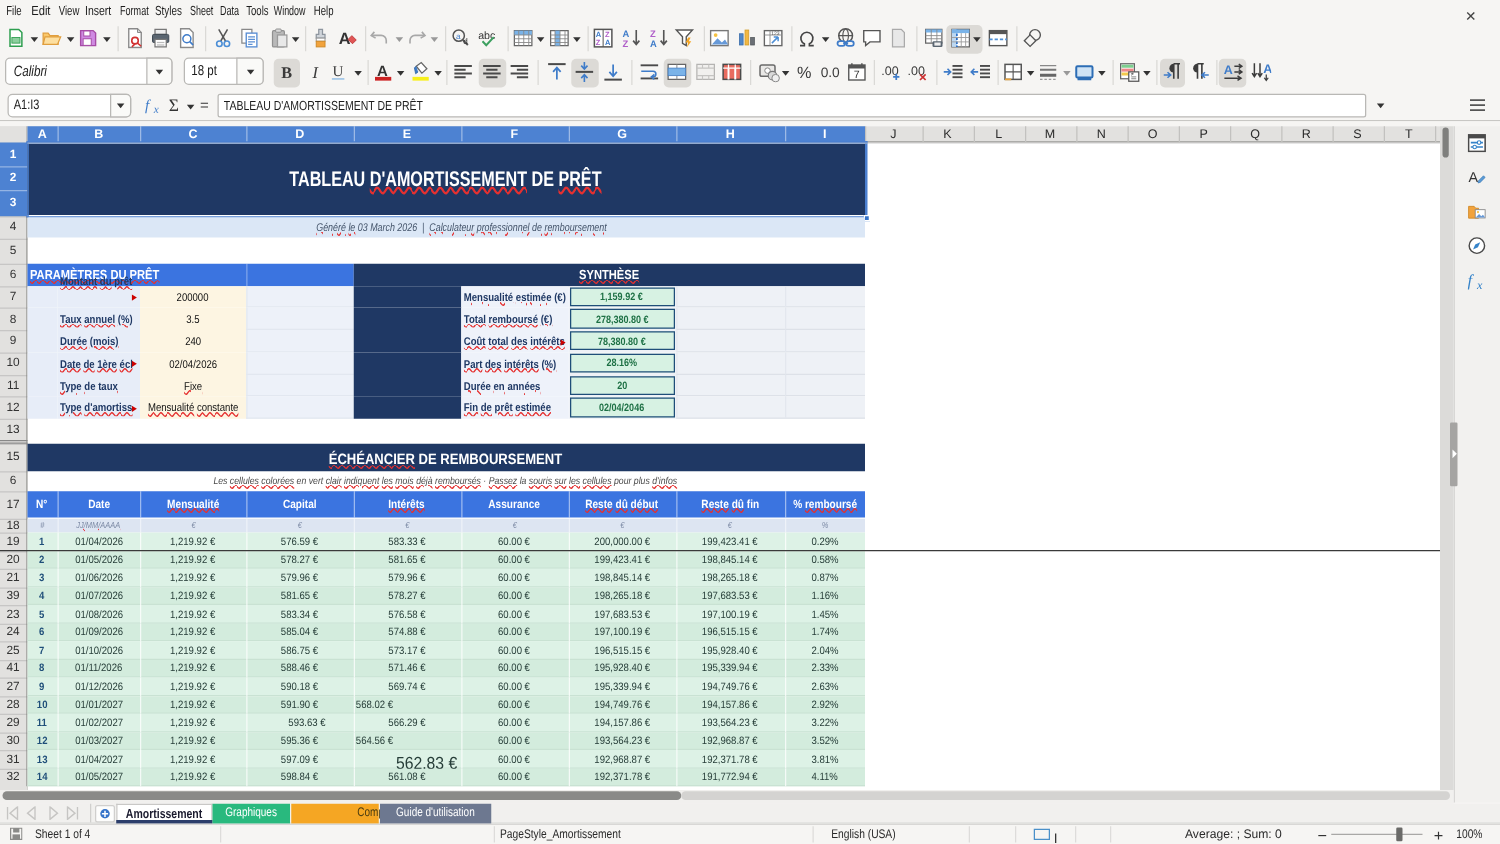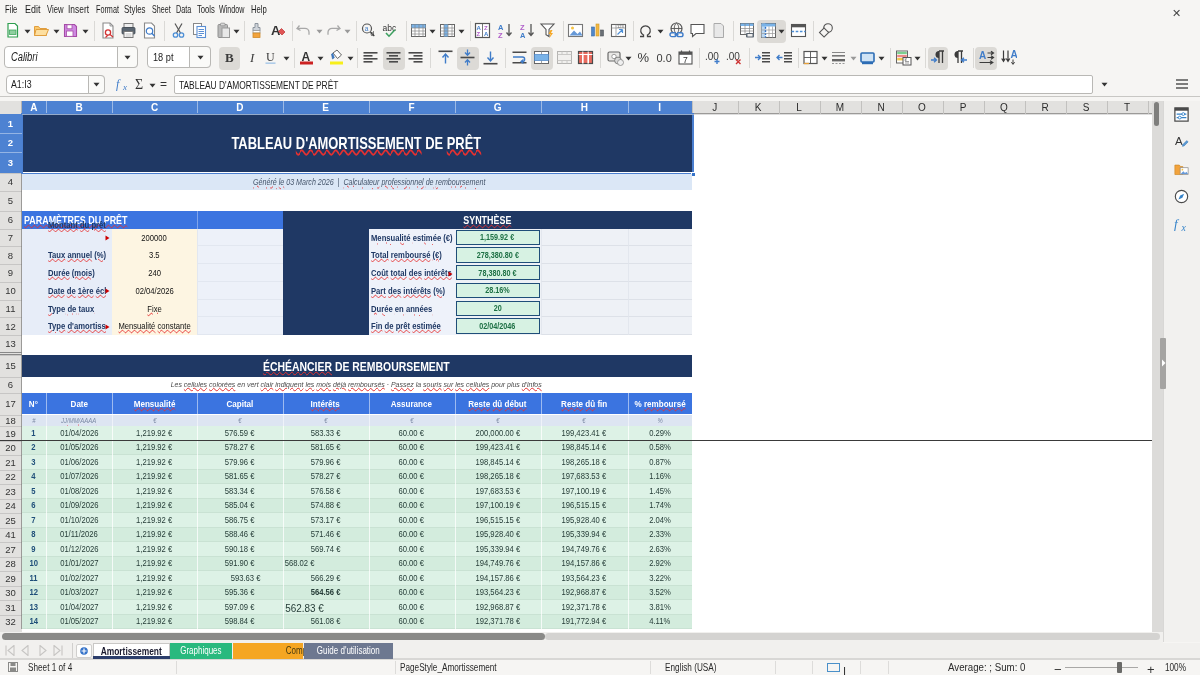--- a/index.html
+++ b/index.html
@@ -621,21 +621,21 @@
 <div style="position:absolute;left:0px;top:426px;width:21.5px;height:1px;background:rgba(120,120,120,0.25);"></div>
 <div style="position:absolute;left:0px;top:442.25px;">
     <div style="width:21px;text-align:center;font-size:9.5px;font-weight:normal;color:#333;">20</div>
   </div>
 <div style="position:absolute;left:0px;top:440.5px;width:21.5px;height:1px;background:rgba(120,120,120,0.25);"></div>
 <div style="position:absolute;left:0px;top:456.75px;">
     <div style="width:21px;text-align:center;font-size:9.5px;font-weight:normal;color:#333;">21</div>
   </div>
 <div style="position:absolute;left:0px;top:455.0px;width:21.5px;height:1px;background:rgba(120,120,120,0.25);"></div>
 <div style="position:absolute;left:0px;top:471.25px;">
-    <div style="width:21px;text-align:center;font-size:9.5px;font-weight:normal;color:#333;">22</div>
+    <div style="width:21px;text-align:center;font-size:9.5px;font-weight:normal;color:#333;">39</div>
   </div>
 <div style="position:absolute;left:0px;top:469.5px;width:21.5px;height:1px;background:rgba(120,120,120,0.25);"></div>
 <div style="position:absolute;left:0px;top:485.75px;">
     <div style="width:21px;text-align:center;font-size:9.5px;font-weight:normal;color:#333;">23</div>
   </div>
 <div style="position:absolute;left:0px;top:484.0px;width:21.5px;height:1px;background:rgba(120,120,120,0.25);"></div>
 <div style="position:absolute;left:0px;top:500.25px;">
     <div style="width:21px;text-align:center;font-size:9.5px;font-weight:normal;color:#333;">24</div>
   </div>
 <div style="position:absolute;left:0px;top:498.5px;width:21.5px;height:1px;background:rgba(120,120,120,0.25);"></div>
@@ -1298,21 +1298,21 @@
 <div style="position:absolute;left:112px;top:585.5px;width:1px;height:14.5px;background:rgba(255,255,255,0.75);"></div>
 <div style="position:absolute;left:112px;top:587.25px;">
     <div style="width:85px;text-align:center;font-size:8.5px;color:#263d38;"><span class="cx" style="transform:scaleX(0.9);">1,219.92 €</span></div>
   </div>
 <div style="position:absolute;left:197px;top:585.5px;width:1px;height:14.5px;background:rgba(255,255,255,0.75);"></div>
 <div style="position:absolute;left:197px;top:587.25px;">
     <div style="width:85.5px;text-align:center;font-size:8.5px;color:#263d38;"><span class="cx" style="transform:scaleX(0.9);">595.36 €</span></div>
   </div>
 <div style="position:absolute;left:282.5px;top:585.5px;width:1px;height:14.5px;background:rgba(255,255,255,0.75);"></div>
 <div style="position:absolute;left:282.5px;top:587.25px;">
-    <div style="width:86.0px;text-align:center;font-size:8.5px;color:#263d38;font-weight:bold;"><span class="cx" style="transform:scaleX(0.9);">564.56 €</span></div>
+    <div style="width:86.0px;font-size:8.5px;color:#263d38;"><span class="cx" style="transform:scaleX(0.9);">564.56 €</span></div>
   </div>
 <div style="position:absolute;left:368.5px;top:585.5px;width:1px;height:14.5px;background:rgba(255,255,255,0.75);"></div>
 <div style="position:absolute;left:368.5px;top:587.25px;">
     <div style="width:86.0px;text-align:center;font-size:8.5px;color:#263d38;"><span class="cx" style="transform:scaleX(0.9);">60.00 €</span></div>
   </div>
 <div style="position:absolute;left:454.5px;top:585.5px;width:1px;height:14.5px;background:rgba(255,255,255,0.75);"></div>
 <div style="position:absolute;left:454.5px;top:587.25px;">
     <div style="width:86.5px;text-align:center;font-size:8.5px;color:#263d38;"><span class="cx" style="transform:scaleX(0.9);">193,564.23 €</span></div>
   </div>
 <div style="position:absolute;left:541px;top:585.5px;width:1px;height:14.5px;background:rgba(255,255,255,0.75);"></div>
@@ -1334,21 +1334,21 @@
 <div style="position:absolute;left:112px;top:600.0px;width:1px;height:14.5px;background:rgba(255,255,255,0.75);"></div>
 <div style="position:absolute;left:112px;top:601.75px;">
     <div style="width:85px;text-align:center;font-size:8.5px;color:#263d38;"><span class="cx" style="transform:scaleX(0.9);">1,219.92 €</span></div>
   </div>
 <div style="position:absolute;left:197px;top:600.0px;width:1px;height:14.5px;background:rgba(255,255,255,0.75);"></div>
 <div style="position:absolute;left:197px;top:601.75px;">
     <div style="width:85.5px;text-align:center;font-size:8.5px;color:#263d38;"><span class="cx" style="transform:scaleX(0.9);">597.09 €</span></div>
   </div>
 <div style="position:absolute;left:282.5px;top:600.0px;width:1px;height:14.5px;background:rgba(255,255,255,0.75);"></div>
 <div style="position:absolute;left:282.5px;top:601.75px;">
-    <div style="width:86.0px;text-align:left;font-size:11px;color:#263d38;"><span class="cx" style="transform:scaleX(0.9);">562.83 €</span></div>
+    <div style="width:86.0px;text-align:right;font-size:14px;color:#263d38;"><span class="cx" style="transform:scaleX(0.9);">562.83 €</span></div>
   </div>
 <div style="position:absolute;left:368.5px;top:600.0px;width:1px;height:14.5px;background:rgba(255,255,255,0.75);"></div>
 <div style="position:absolute;left:368.5px;top:601.75px;">
     <div style="width:86.0px;text-align:center;font-size:8.5px;color:#263d38;"><span class="cx" style="transform:scaleX(0.9);">60.00 €</span></div>
   </div>
 <div style="position:absolute;left:454.5px;top:600.0px;width:1px;height:14.5px;background:rgba(255,255,255,0.75);"></div>
 <div style="position:absolute;left:454.5px;top:601.75px;">
     <div style="width:86.5px;text-align:center;font-size:8.5px;color:#263d38;"><span class="cx" style="transform:scaleX(0.9);">192,968.87 €</span></div>
   </div>
 <div style="position:absolute;left:541px;top:600.0px;width:1px;height:14.5px;background:rgba(255,255,255,0.75);"></div>

